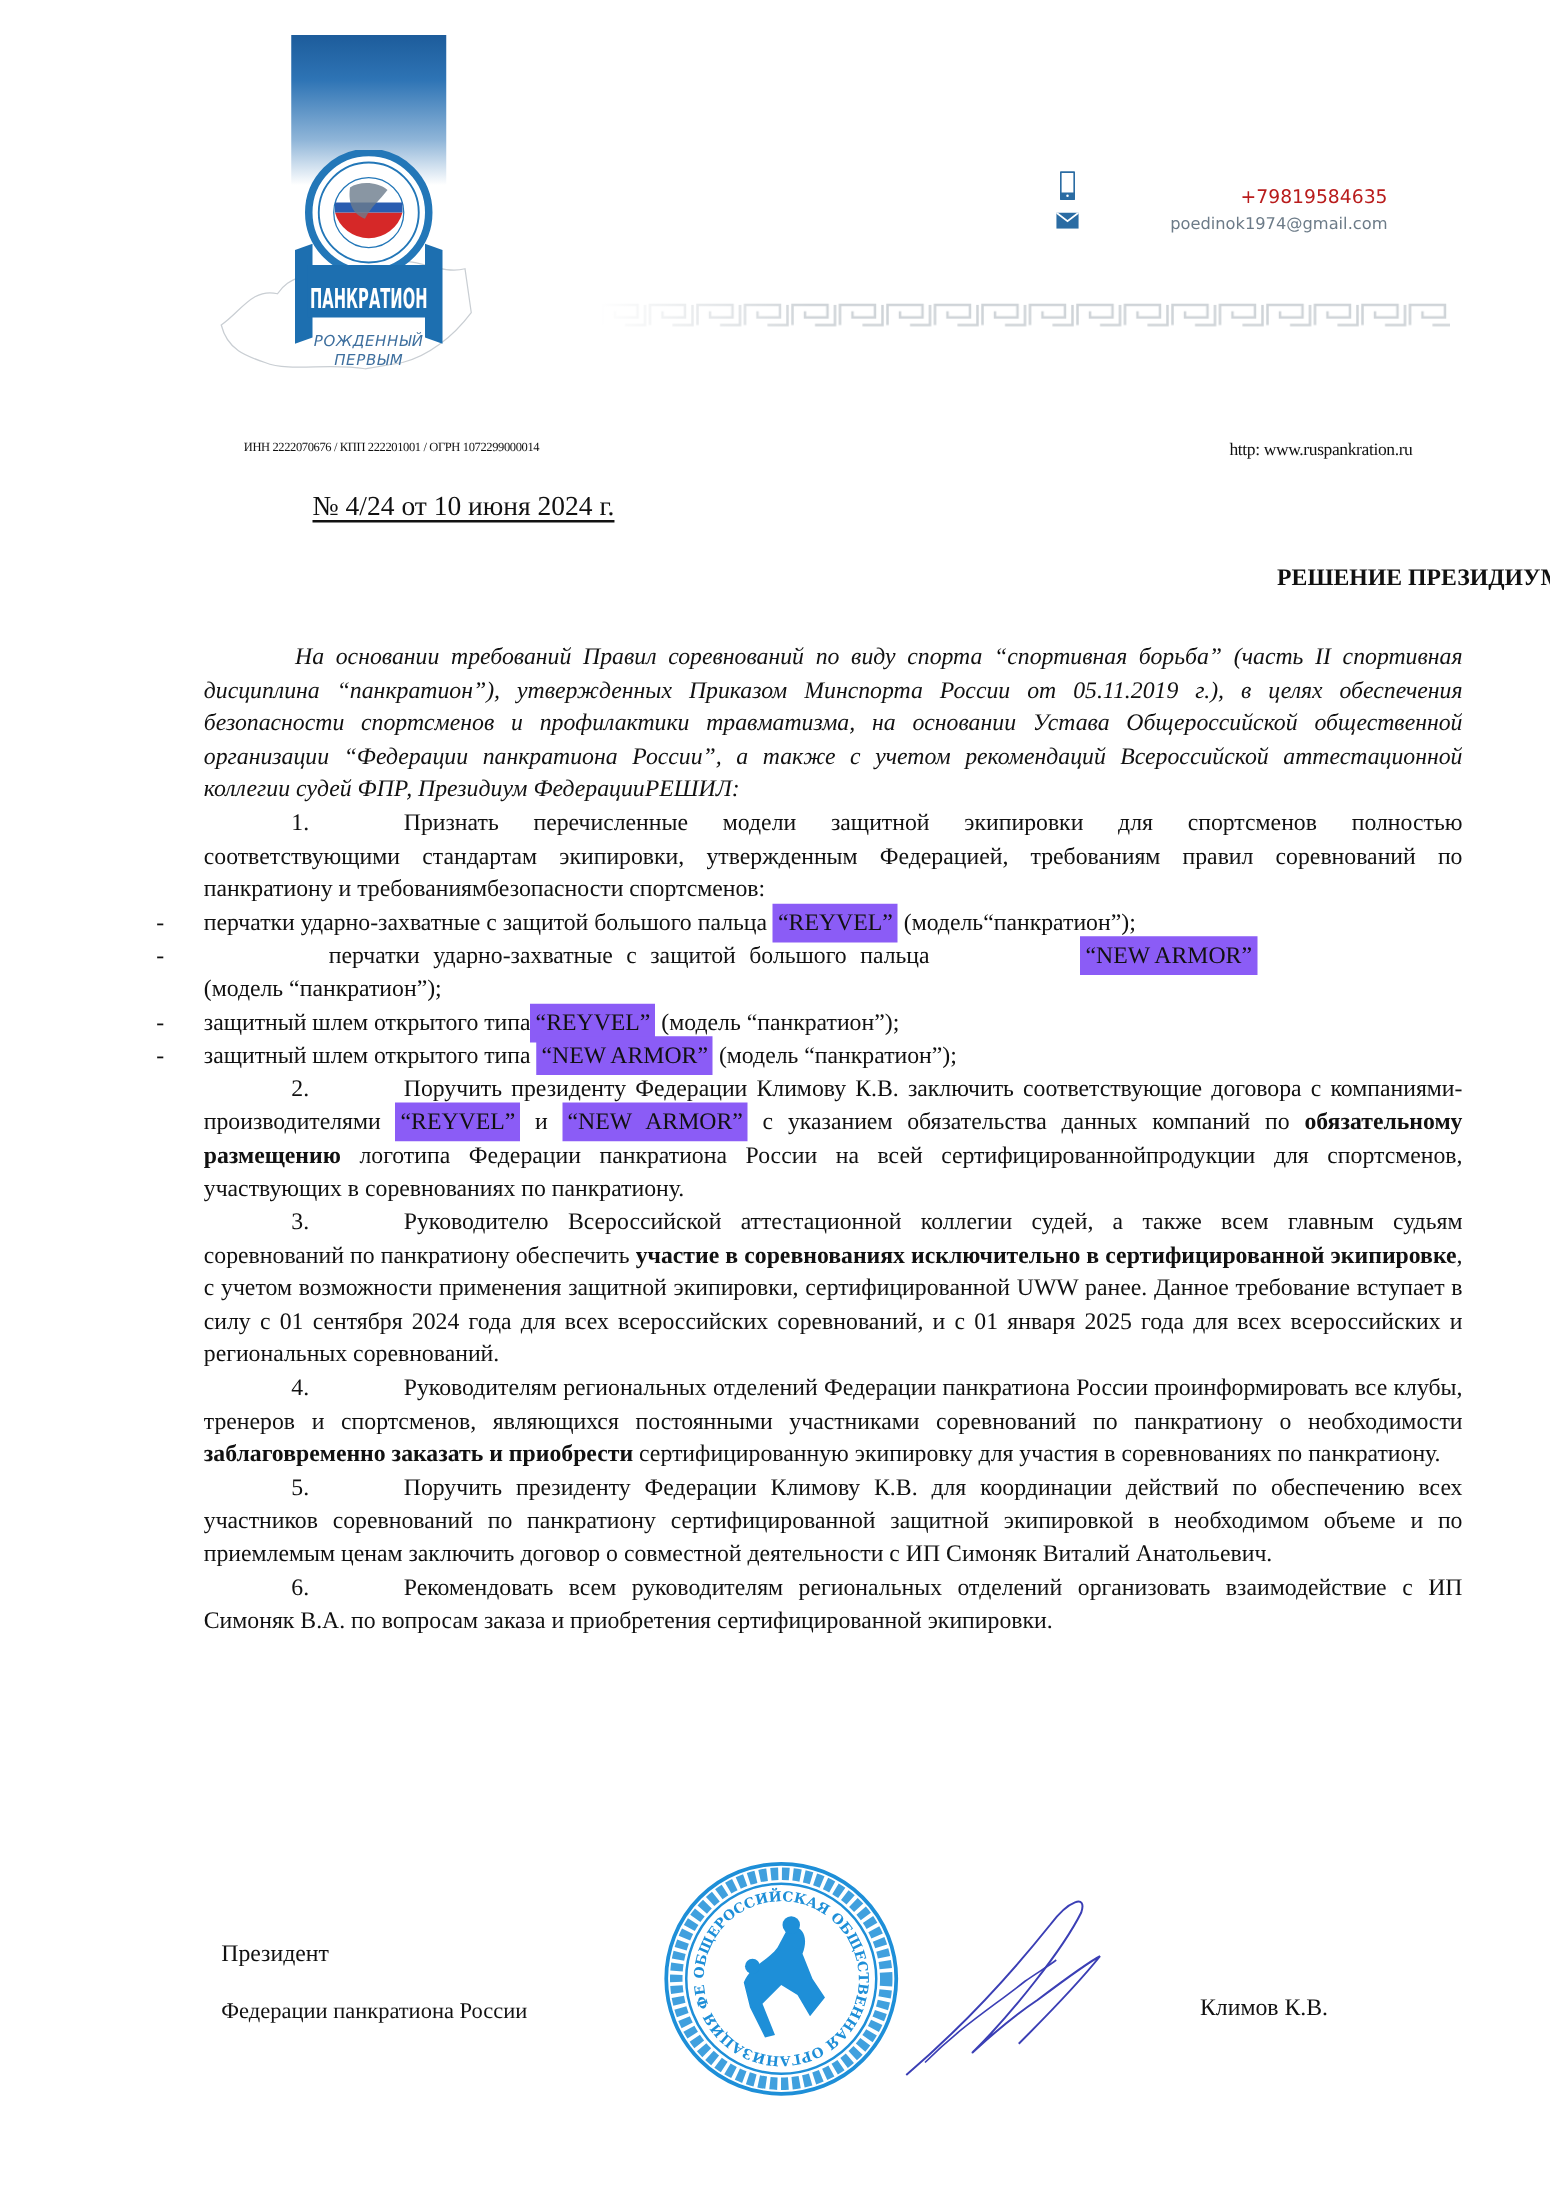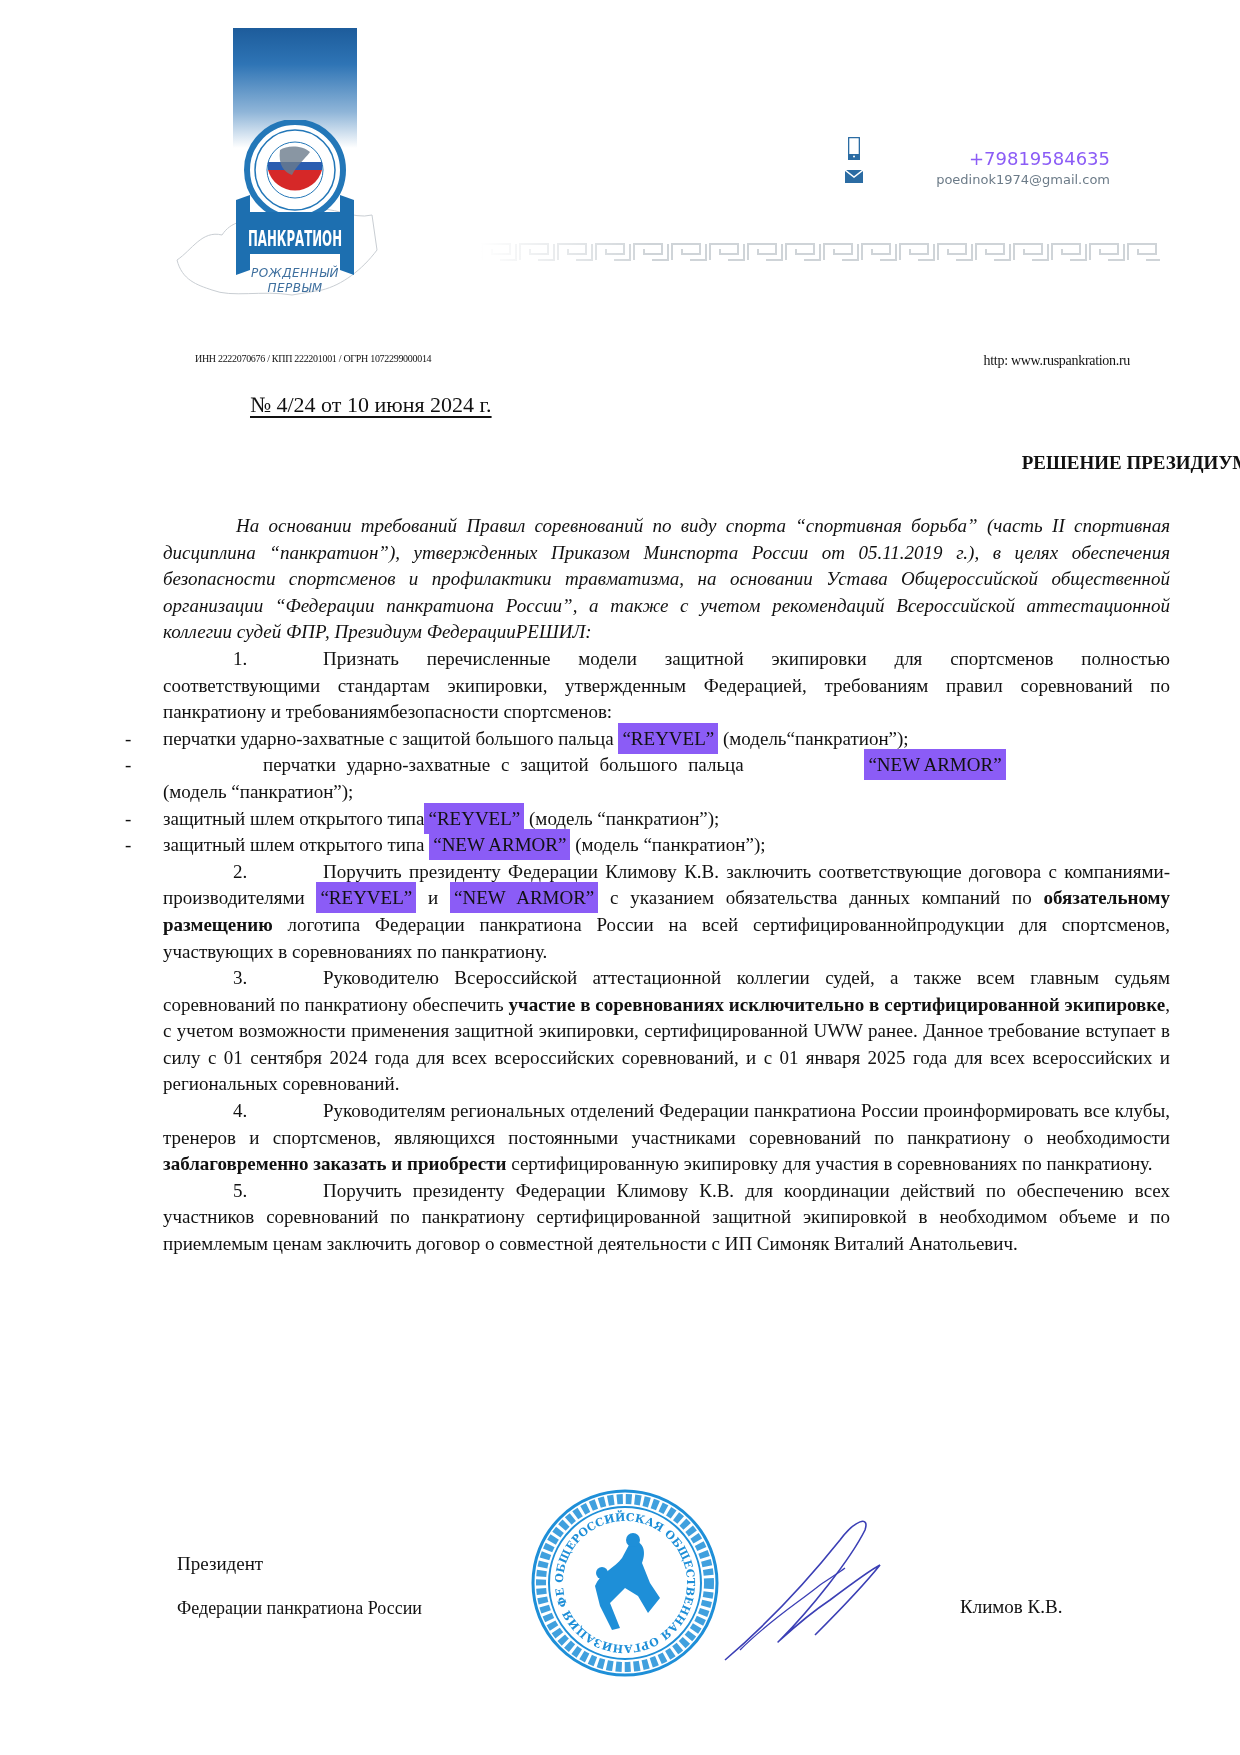--- a/index.html
+++ b/index.html
@@ -13,21 +13,21 @@
   #logo-map { left: 172px; top: 190px; width: 210px; height: 110px; }
   #logo-emblem { left: 232px; top: 120px; width: 126px; height: 180px; }
   #logo-slogan { left: 240px; top: 266px; width: 110px; text-align: center;
     font-family: "DejaVu Sans", sans-serif; font-style: italic; font-size: 12px;
     line-height: 15px; color: #3e6f9e; letter-spacing: 0.5px; }
 
   
   #phone-icon { left: 848px; top: 137px; width: 12px; height: 23px; }
   #mail-icon { left: 845px; top: 170px; width: 18px; height: 13px; }
   #phone-text { right: 130px; top: 148px; font-family: "DejaVu Sans", sans-serif;
-    font-size: 18px; color: #8b5cf6; }
+    font-size: 15px; color: #b91c1c; }
   #email-text { right: 130px; top: 172px; font-family: "DejaVu Sans", sans-serif;
     font-size: 13px; color: #6c7b88; }
   #greek-key { left: 480px; top: 240px; width: 680px; height: 22px; }
 
   
   #reg-line { left: 195px; top: 353px; font-size: 10px; letter-spacing: -0.3px; }
   #site-line { right: 110px; top: 353px; font-size: 14px; letter-spacing: -0.3px; }
 
   #doc-number { left: 250px; top: 392px; font-size: 22px; text-decoration: underline;
     text-underline-offset: 4px; }
@@ -139,20 +139,23 @@
   </p>
 
   <p class="item">
     <span class="num">4.</span><span>Руководителям региональных отделений Федерации панкратиона России проинформировать все клубы, тренеров и спортсменов, являющихся постоянными участниками соревнований по панкратиону о необходимости </span><span class="b">заблаговременно заказать и приобрести</span><span> сертифицированную экипировку для участия в соревнованиях по панкратиону.</span>
   </p>
 
   <p class="item">
     <span class="num">5.</span><span>Поручить президенту Федерации Климову К.В. для координации действий по обеспечению всех участников соревнований по панкратиону сертифицированной защитной экипировкой в необходимом объеме и по приемлемым ценам заключить договор о совместной деятельности с ИП Симоняк Виталий Анатольевич.</span>
   </p>
 
+  <p class="item">
+    <span class="num">6.</span><span>Рекомендовать всем руководителям региональных отделений организовать взаимодействие с ИП Симоняк В.А. по вопросам заказа и приобретения сертифицированной экипировки.</span>
+  </p>
 </div>
 
 <div id="sig-president" class="abs">Президент</div>
 <div id="sig-fed" class="abs">Федерации панкратиона России</div>
 <div id="sig-name" class="abs">Климов К.В.</div>
 
 <svg id="stamp" class="abs" viewBox="0 0 190 190">
   <defs>
     <path id="stampArc" d="M95 95 m-62 0 a62 62 0 1 1 124 0 a62 62 0 1 1 -124 0"></path>
   </defs>

